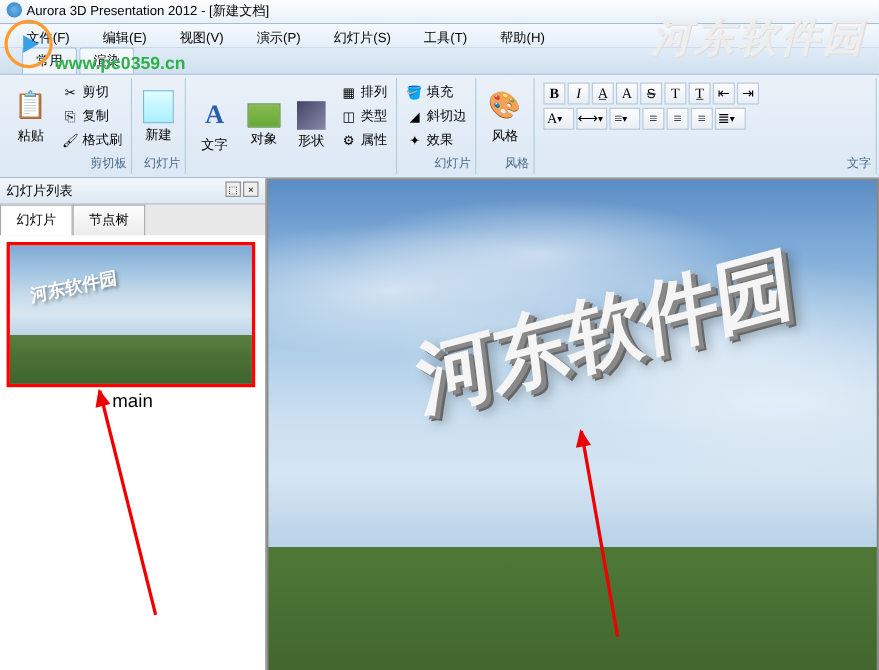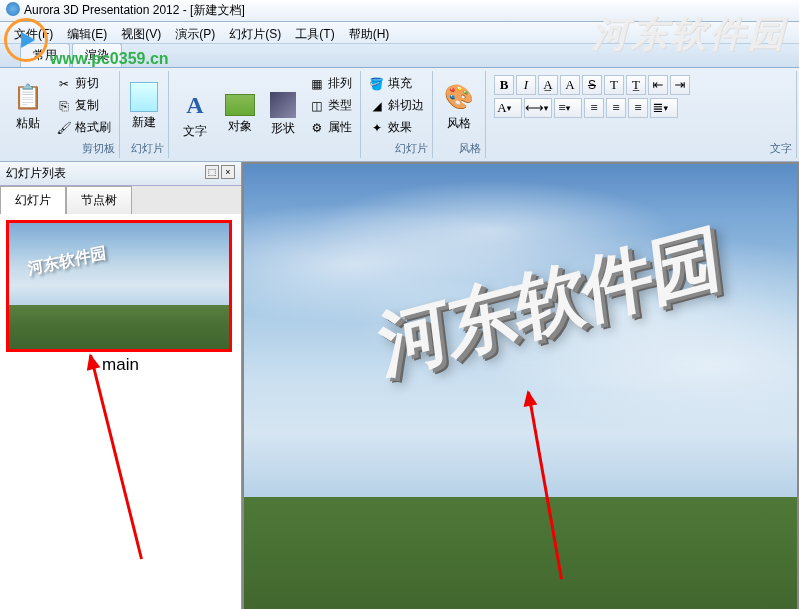--- a/index.html
+++ b/index.html
@@ -1,19 +1,19 @@
 <!DOCTYPE html>
 <html><head>
 <meta charset="utf-8">
 <style>
 *{margin:0;padding:0;box-sizing:border-box;font-family:"Microsoft YaHei",SimSun,sans-serif;font-size:12px}
 body{background:#fff;width:799px;height:609px;overflow:hidden;position:relative}
 .titlebar{background:linear-gradient(#fdfeff,#e8f0f8);height:22px;padding:2px 6px;display:flex;align-items:flex-start;border-bottom:1px solid #9db5cc}
 .titlebar-icon{width:14px;height:14px;background:radial-gradient(circle,#6fb5e8,#2a7cc4);border-radius:50%;margin-right:4px}
-.menubar{background:linear-gradient(#f5f9fd,#e4eef8);height:22px;padding:2px 8px;display:flex;gap:2px;border-bottom:1px solid #b9cee0}
+.menubar{background:linear-gradient(#f5f9fd,#e4eef8);height:22px;padding:2px 18px;display:flex;gap:18px;border-bottom:1px solid #b9cee0}
 .menubar span{padding:2px 6px;cursor:pointer}
 .watermark{position:absolute;top:18px;left:4px;z-index:100;pointer-events:none}
 .wm-circle{width:44px;height:44px;border:3px solid #ff9b2e;border-radius:50%;position:relative;display:flex;align-items:center;justify-content:center}
 .wm-circle::before{content:"";position:absolute;width:0;height:0;border-left:14px solid #3b9fe8;border-top:8px solid transparent;border-bottom:8px solid transparent;left:50%;top:50%;transform:translate(-35%,-50%)}
 .wm-url{position:absolute;top:50px;left:50px;color:#2fb14a;font-weight:bold;font-size:16px;z-index:100;font-family:Arial}
 .wm-text{position:absolute;top:10px;right:12px;font-size:36px;font-weight:bold;color:#eee;z-index:50;font-style:italic;font-family:SimHei;letter-spacing:3px;text-shadow:1px 1px 0 #ddd}
 .tabstrip{background:linear-gradient(#e0ecf7,#d0e0f0);height:24px;display:flex;align-items:flex-end;padding-left:20px;border-bottom:1px solid #8bb0d1}
 .tab{background:linear-gradient(#f8fbfe,#eaf2fa);padding:3px 12px;border:1px solid #a9c4dc;border-bottom:none;border-radius:3px 3px 0 0;margin-right:2px}
 .tab.active{background:#f0f5fb}
 .ribbon{background:linear-gradient(#eaf1f9,#dce8f4);height:94px;display:flex;border-bottom:1px solid #9db5cc;padding:3px 2px}

